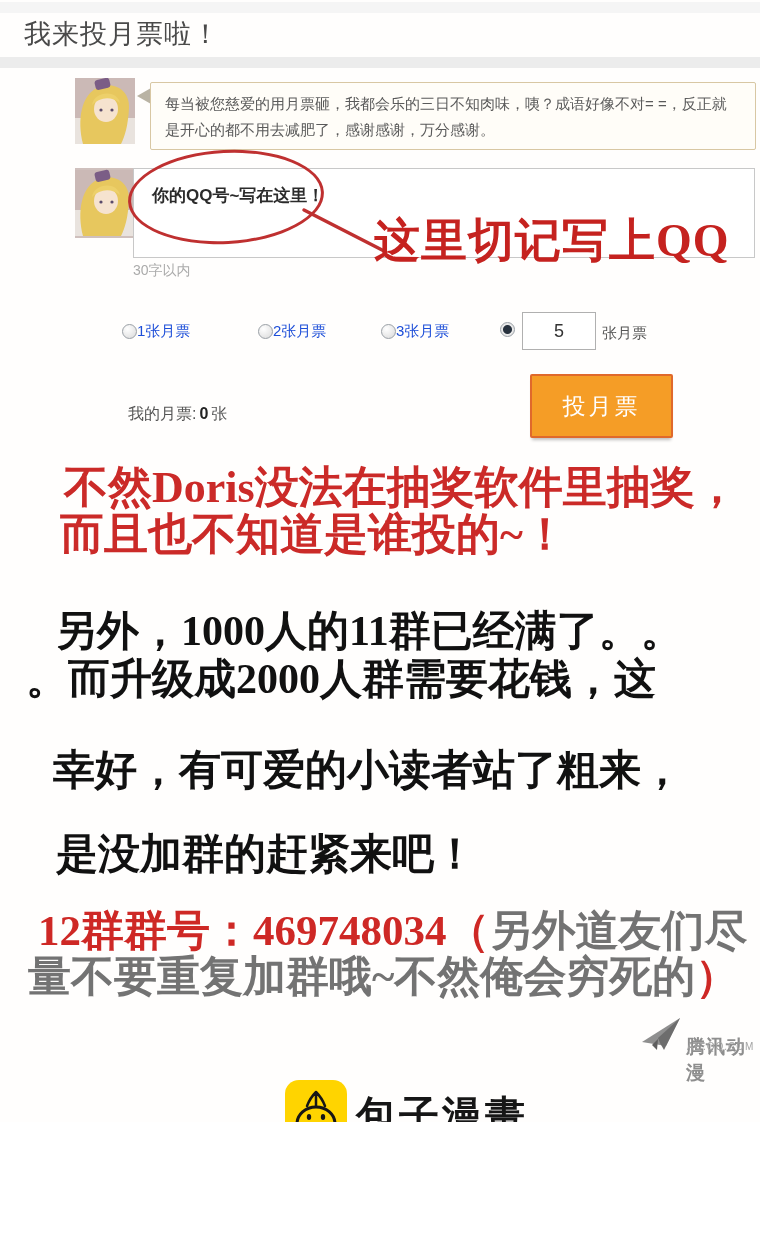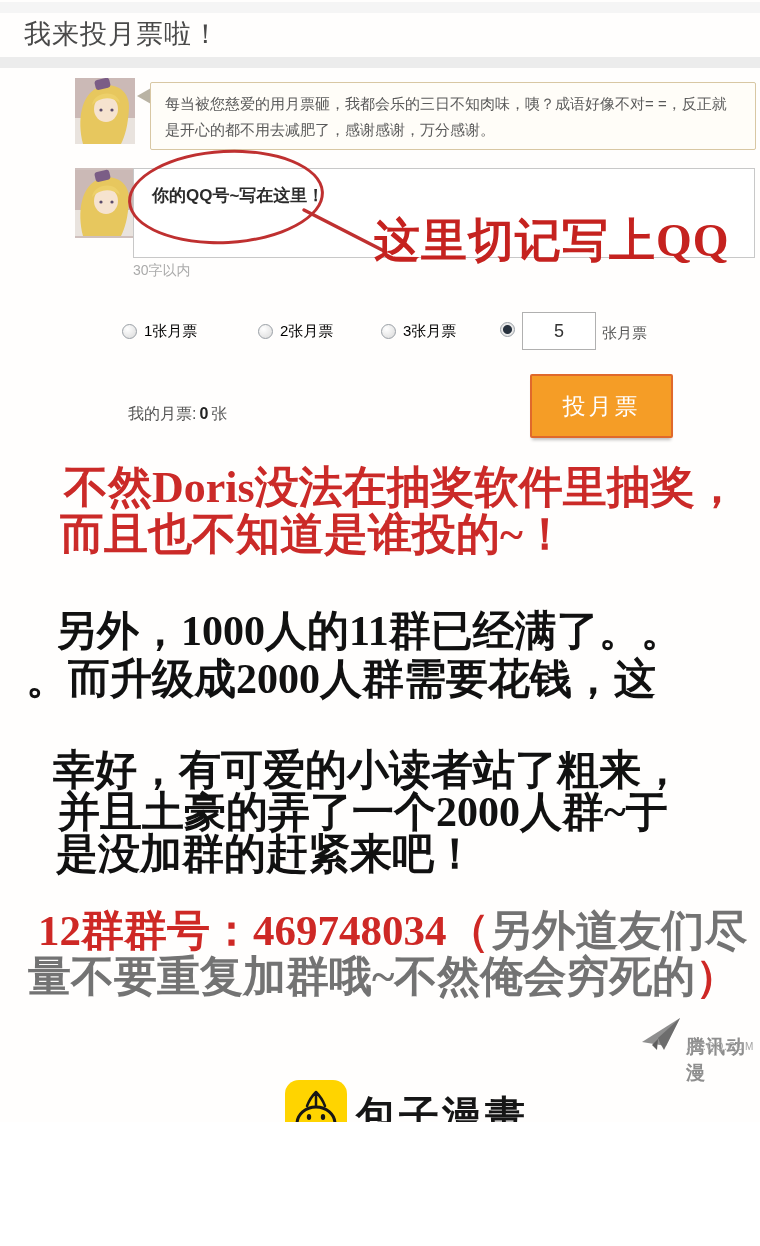--- a/index.html
+++ b/index.html
@@ -27,21 +27,21 @@
   .qq-box{left:133px;top:168px;width:620px;height:88px;background:#fff;border:1px solid #c8c8c8;}
   .red-ellipse{left:128px;top:150px;width:190px;height:88px;border:3px solid #bf3030;
                border-radius:50%;transform:rotate(-3deg);}
   .qq-note{left:152px;top:184px;font-size:17px;font-weight:bold;color:#2b2b2b;}
   .tail-line{left:290px;top:200px;}
   .qq-annotation{left:374px;top:210px;font-size:46px;font-weight:bold;color:#c5221f;
                  font-family:"Liberation Serif","DejaVu Serif",serif;letter-spacing:1px;}
   .char-limit{left:133px;top:262px;font-size:14px;color:#ababab;}
 
   
-  .opt{display:flex;align-items:center;gap:7px;font-size:15px;color:#000000;}
+  .opt{display:flex;align-items:center;font-size:15px;color:#1d4ed8;}
   .radio{width:15px;height:15px;border-radius:50%;border:1px solid #9aa0a6;
          background:radial-gradient(circle at 35% 30%,#ffffff,#d9d9d9);box-sizing:border-box;}
   .radio.sel{background:radial-gradient(circle at 50% 50%,#27313d 0 4px,#e8e8e8 5px);}
   .opt1{left:122px;top:322px;} .opt2{left:258px;top:322px;} .opt3{left:381px;top:322px;}
   .opt4r{left:500px;top:322px;}
   .ticket-input{left:522px;top:312px;width:74px;height:38px;border:1px solid #b0b0b0;
                 text-align:center;font-size:18px;color:#333;background:#fff;box-sizing:border-box;
                 font-family:"Liberation Sans",sans-serif;}
   .ticket-unit{left:602px;top:324px;font-size:15px;color:#555;}
   .my-tickets{left:128px;top:404px;font-size:16px;color:#555;}
@@ -154,21 +154,20 @@
     <span>我的月票:</span><b>0</b><span>张</span>
   </div>
   <div class="abs vote-btn">投月票</div>
 
   <div class="abs serifb redline rl0">不然Doris没法在抽奖软件里抽奖，</div>
   <div class="abs serifb redline rl1">而且也不知道是谁投的~！</div>
 
   <div class="abs serifb blackline bl0">另外，1000人的11群已经满了。。</div>
   <div class="abs serifb blackline bl1">。而升级成2000人群需要花钱，这</div>
   <div class="abs serifb blackline bl3">幸好，有可爱的小读者站了粗来，</div>
-  <div class="abs serifb blackline bl4">并且土豪的弄了一个2000人群~于</div>
   <div class="abs serifb blackline bl5">是没加群的赶紧来吧！</div>
 
   <div class="abs serifb groupline gl1">
     <span class="gred">12群群号：469748034（</span><span class="gblack">另外道友们尽</span>
   </div>
   <div class="abs serifb groupline gl2">
     <span class="gblack">量不要重复加群哦~不然俺会穷死的</span><span class="gred">）</span>
   </div>
 
   <div class="abs tc-logo">

